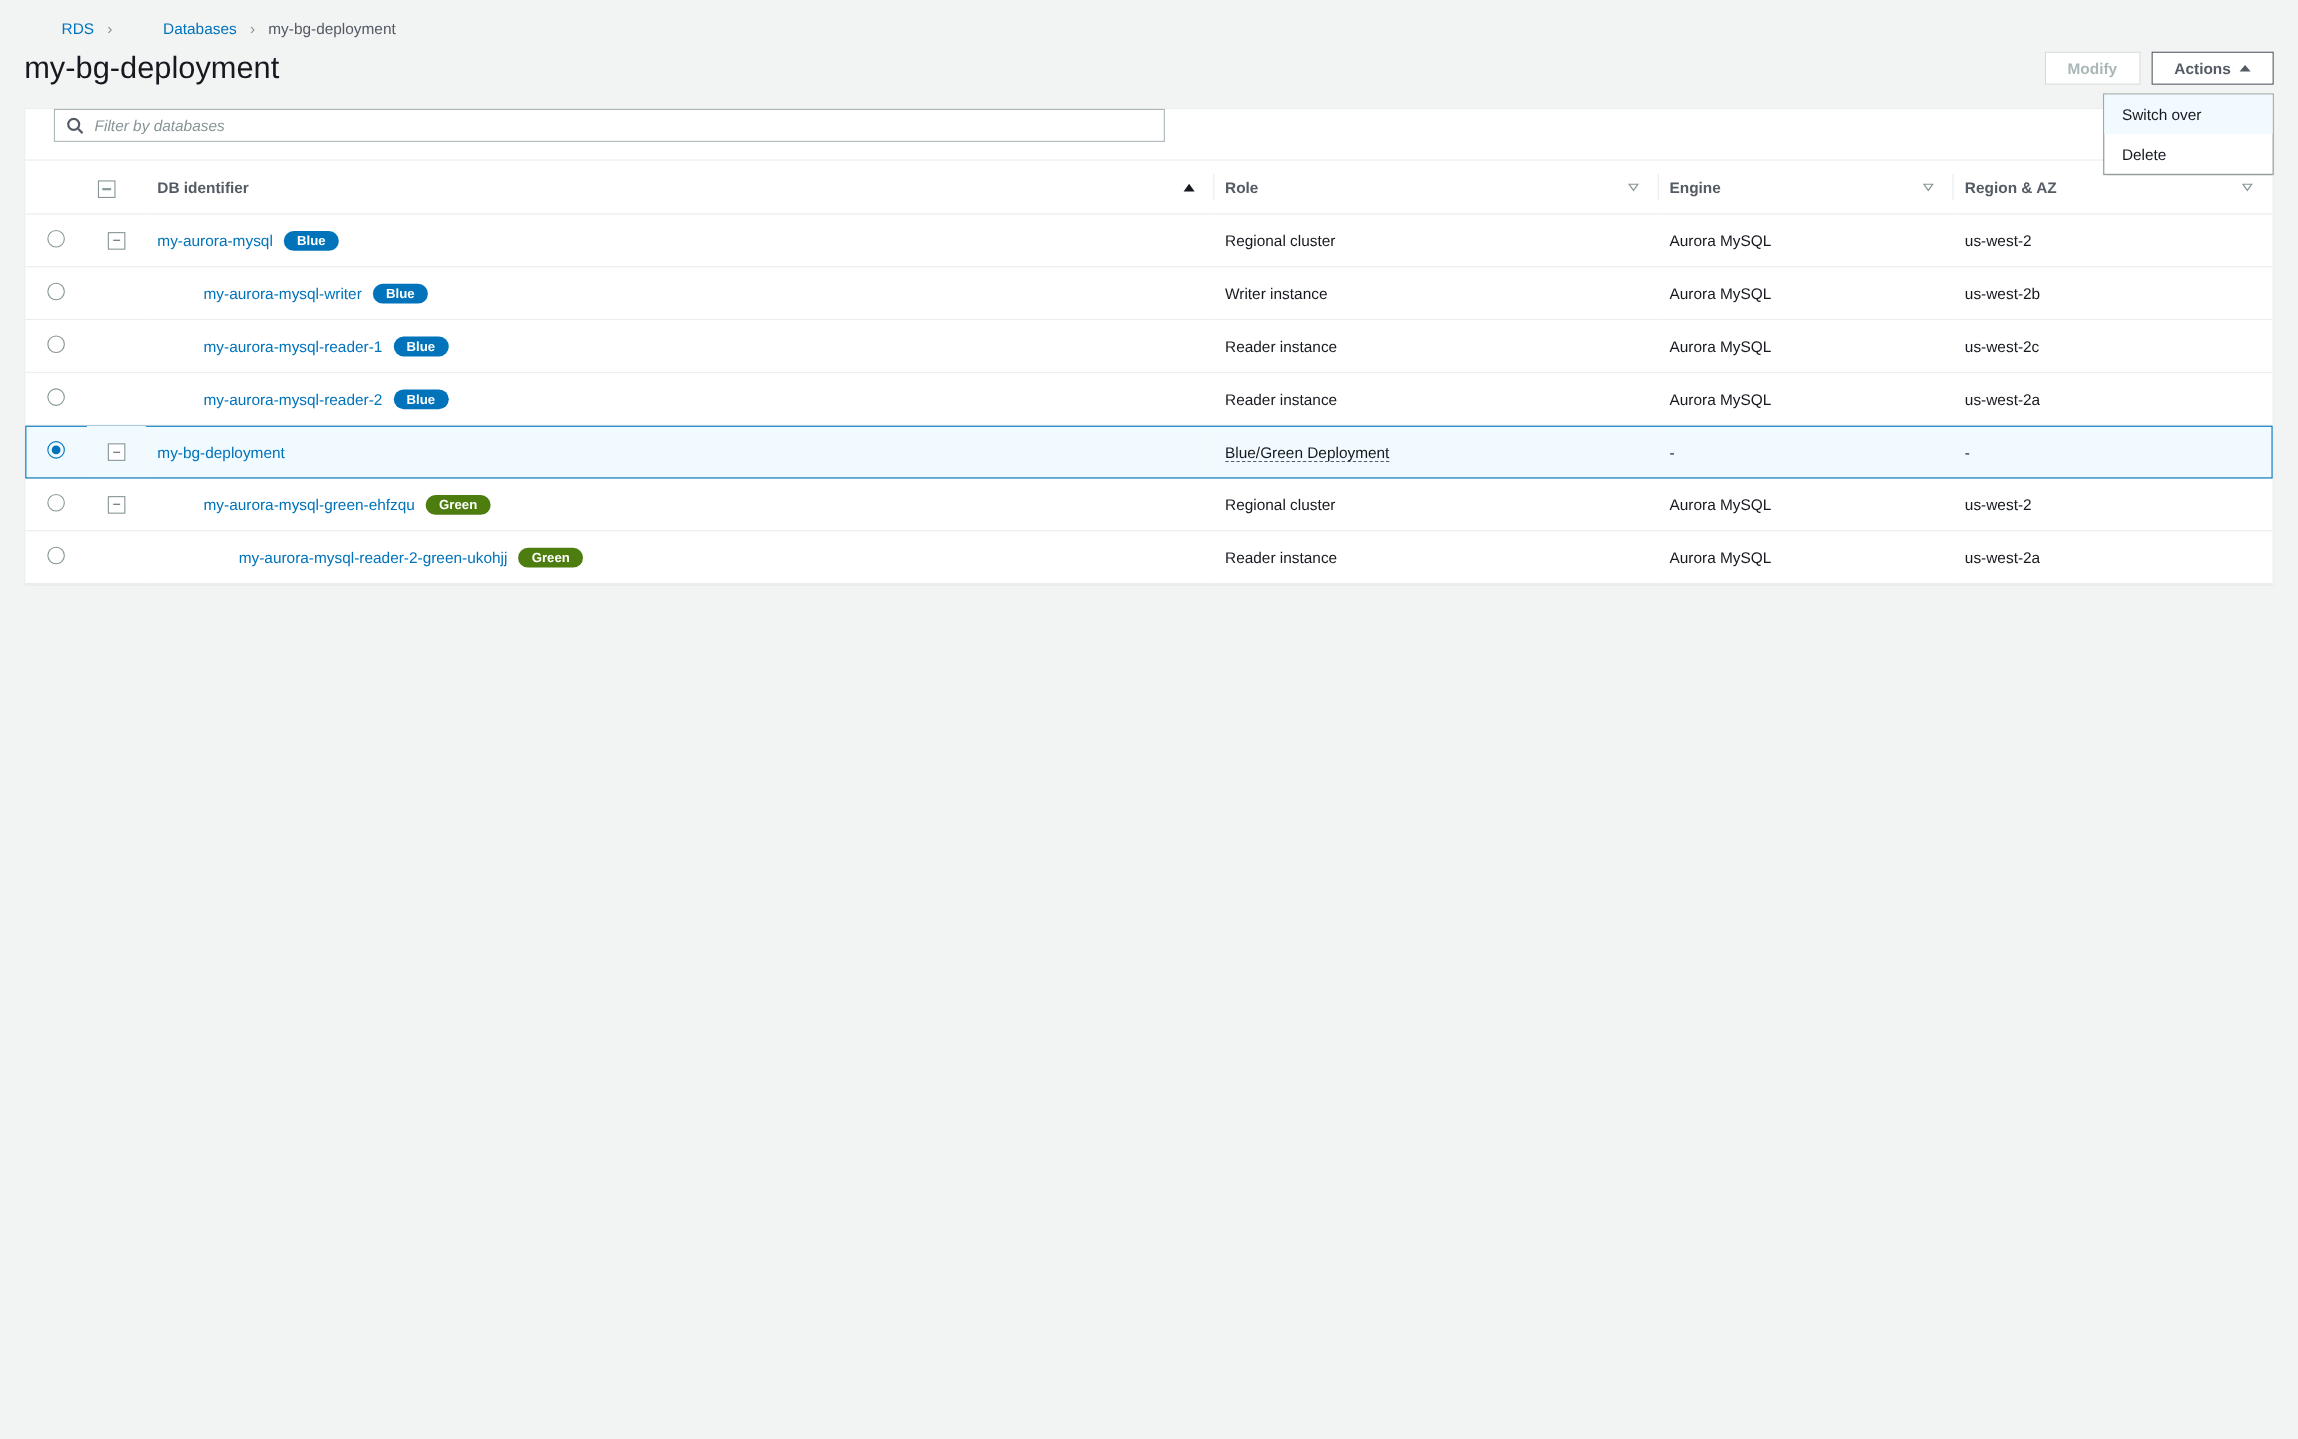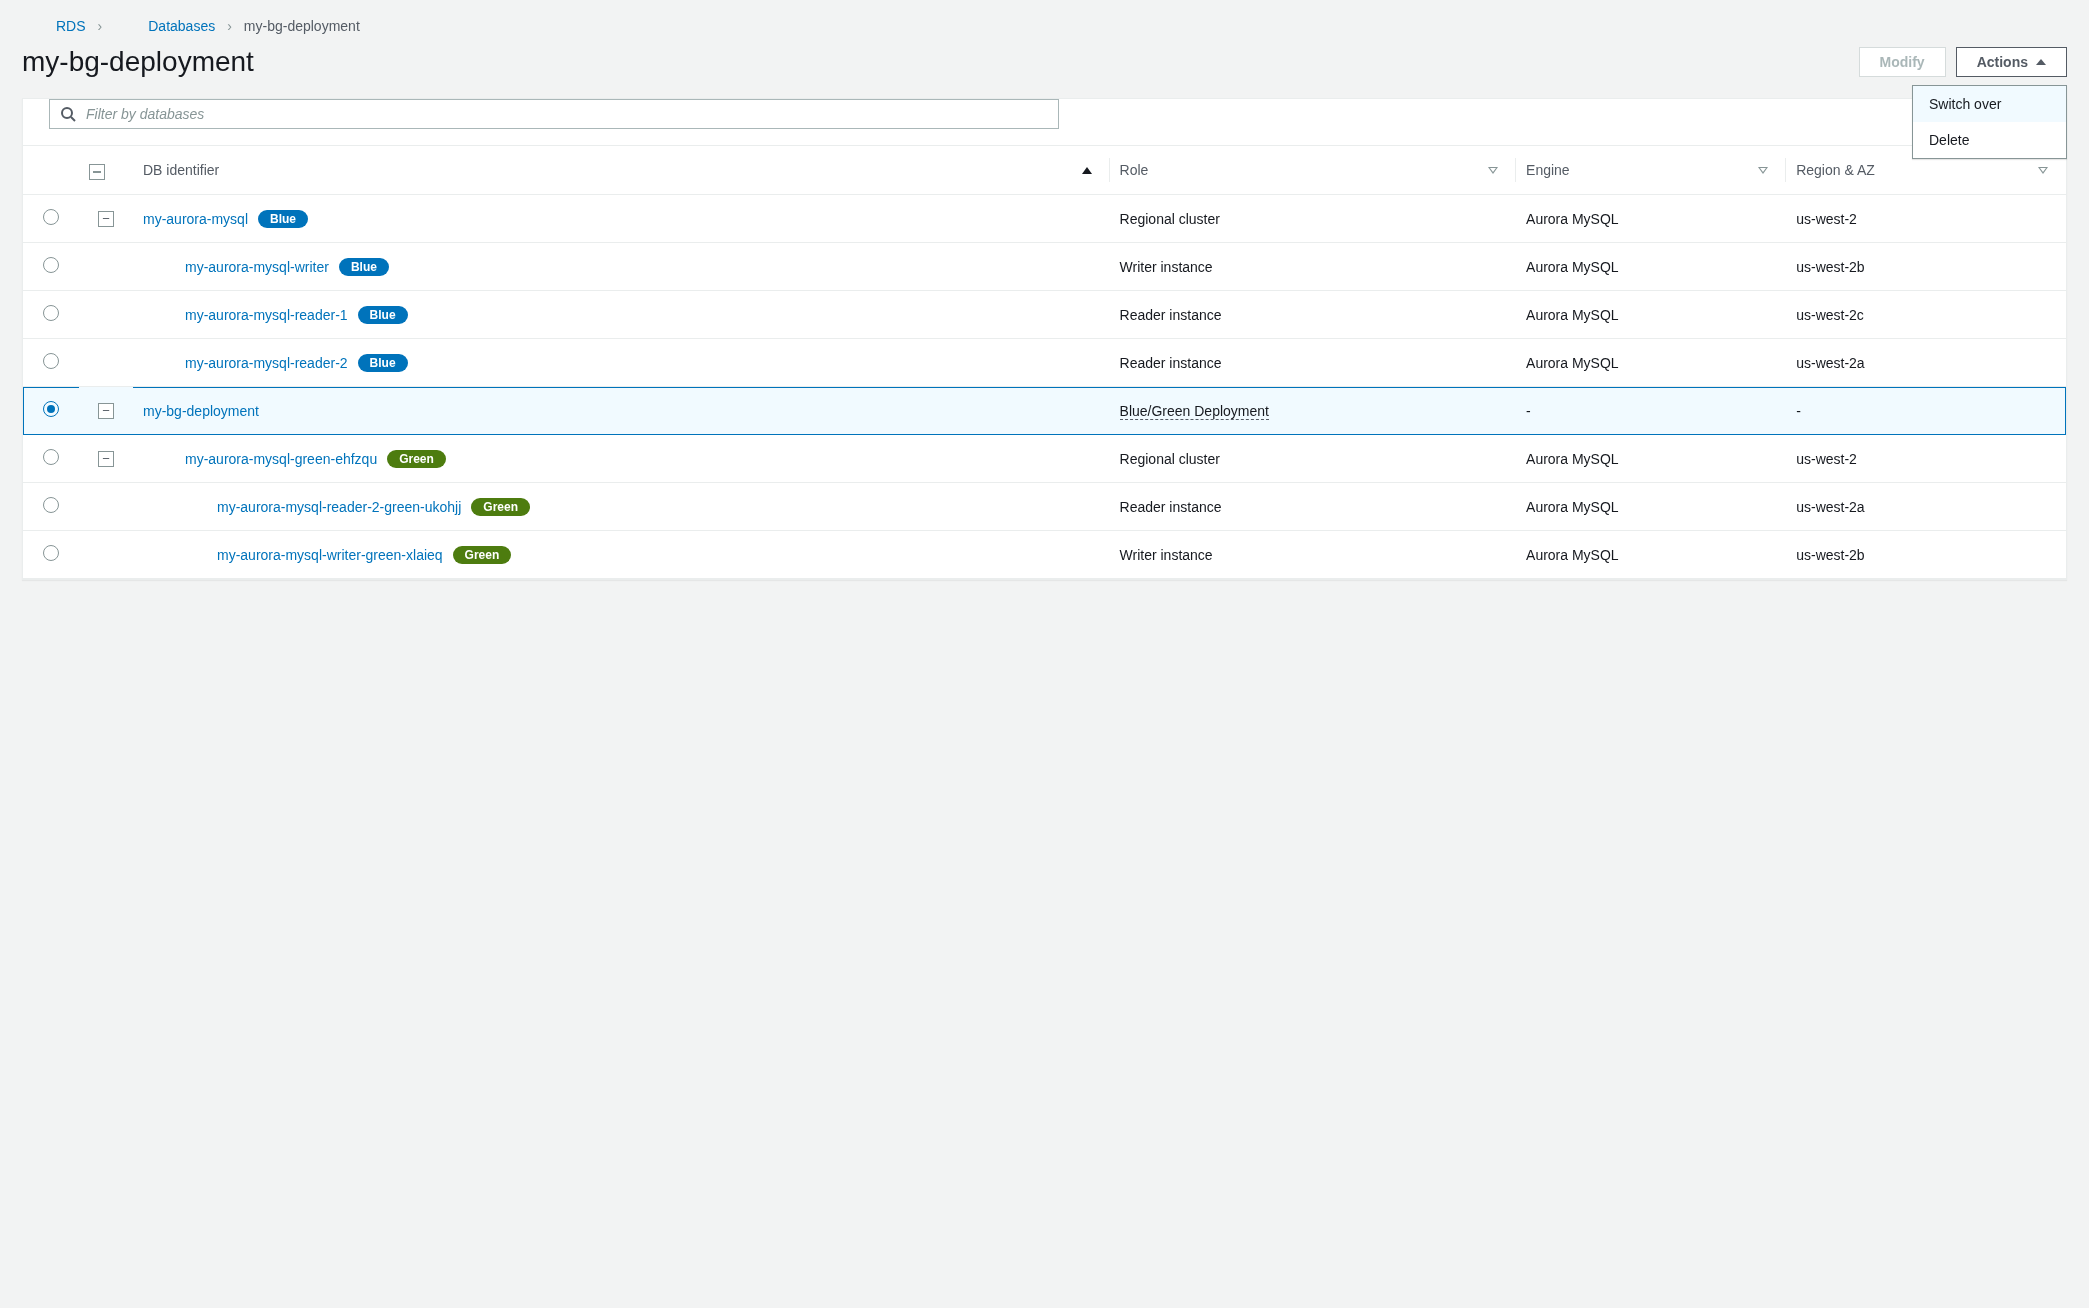--- a/index.html
+++ b/index.html
@@ -22,21 +22,21 @@
 .panel-header { padding: 22px 26px 12px; }
 .panel-header h2 { font-size: 20px; font-weight: 700; }
 .filter-row { display: flex; align-items: center; padding: 0 26px 16px; gap: 12px; }
 .filter-input { flex: 1; max-width: 1010px; display: flex; align-items: center; border: 1px solid #aab7b8; padding: 6px 10px; gap: 10px; }
 .filter-input input { border: none; outline: none; font-size: 14px; flex: 1; color: #701a75; font-style: italic; }
 .filter-input input::placeholder { color: #879596; }
 .search-icon { width: 16px; height: 16px; stroke: #545b64; fill: none; stroke-width: 2; }
 .gear-btn { margin-left: auto; background: none; border: none; cursor: pointer; padding: 4px; }
 .gear-icon { width: 18px; height: 18px; stroke: #545b64; fill: none; stroke-width: 1.5; }
 table { width: 100%; border-collapse: collapse; }
-th { text-align: left; font-weight: 400; color: #545b64; border-top: 1px solid #eaeded; border-bottom: 1px solid #eaeded; padding: 14px 10px; font-size: 14px; position: relative; }
+th { text-align: left; font-weight: 700; color: #545b64; border-top: 1px solid #eaeded; border-bottom: 1px solid #eaeded; padding: 14px 10px; font-size: 14px; position: relative; }
 th.sel-col { width: 56px; }
 th.exp-col { width: 54px; }
 th .th-inner { display: flex; align-items: center; justify-content: space-between; padding-right: 8px; }
 th:not(:last-child) .th-inner::after { content: ""; position: absolute; right: 0; top: 25%; height: 50%; width: 1px; background: #eaeded; }
 .sort-asc { width: 0; height: 0; border-left: 5px solid transparent; border-right: 5px solid transparent; border-bottom: 7px solid #16191f; }
 .sort-outline-down { display:inline-block; width:0; height:0; border-left:5px solid transparent; border-right:5px solid transparent; border-top:7px solid #879596; position:relative; }
 .sort-outline-down::after { content:""; position:absolute; top:-6px; left:-3px; width:0; height:0; border-left:3px solid transparent; border-right:3px solid transparent; border-top:4px solid #fff; }
 td { padding: 14px 10px; border-bottom: 1px solid #eaeded; font-size: 14px; vertical-align: middle; }
 tr.selected td { background: #f1faff; }
 tr.selected { outline: 1px solid #0073bb; outline-offset: -1px; }
@@ -218,30 +218,16 @@
               <div class="name-cell">
                 <span style="display: inline-block; width: 64px;"></span>
                 <a href="#" class="db-link">my-aurora-mysql-reader-2-green-ukohjj</a>
                 <span class="badge green">Green</span>
               </div>
             </td>
             <td><span>Reader instance</span></td>
             <td>Aurora MySQL</td>
             <td>us-west-2a</td>
           </tr>
-          <tr>
-            <td style="text-align: center;"><span class="radio"></span></td>
-            <td class="exp-cell"></td>
-            <td>
-              <div class="name-cell">
-                <span style="display: inline-block; width: 64px;"></span>
-                <a href="#" class="db-link">my-aurora-mysql-writer-green-xlaieq</a>
-                <span class="badge green">Green</span>
-              </div>
-            </td>
-            <td><span>Writer instance</span></td>
-            <td>Aurora MySQL</td>
-            <td>us-west-2b</td>
-          </tr>
         </tbody>
     </table>
   </div>
 </div>
 
 </body></html>

